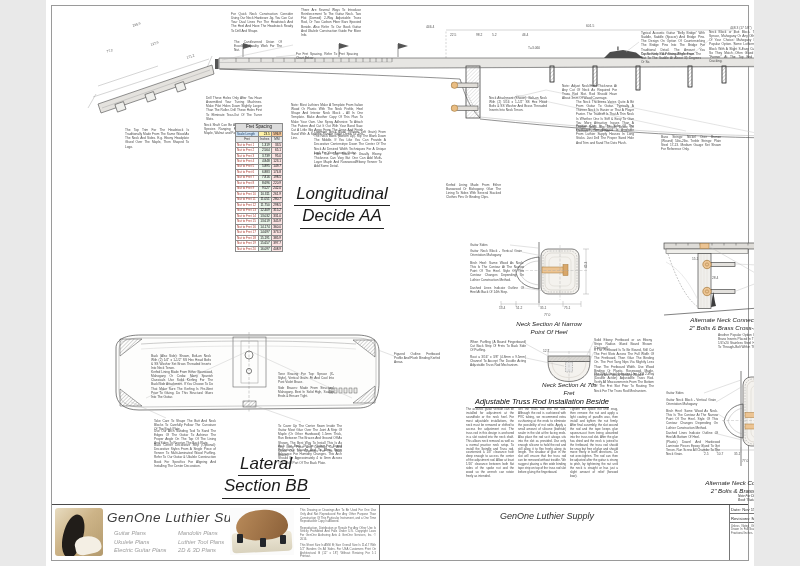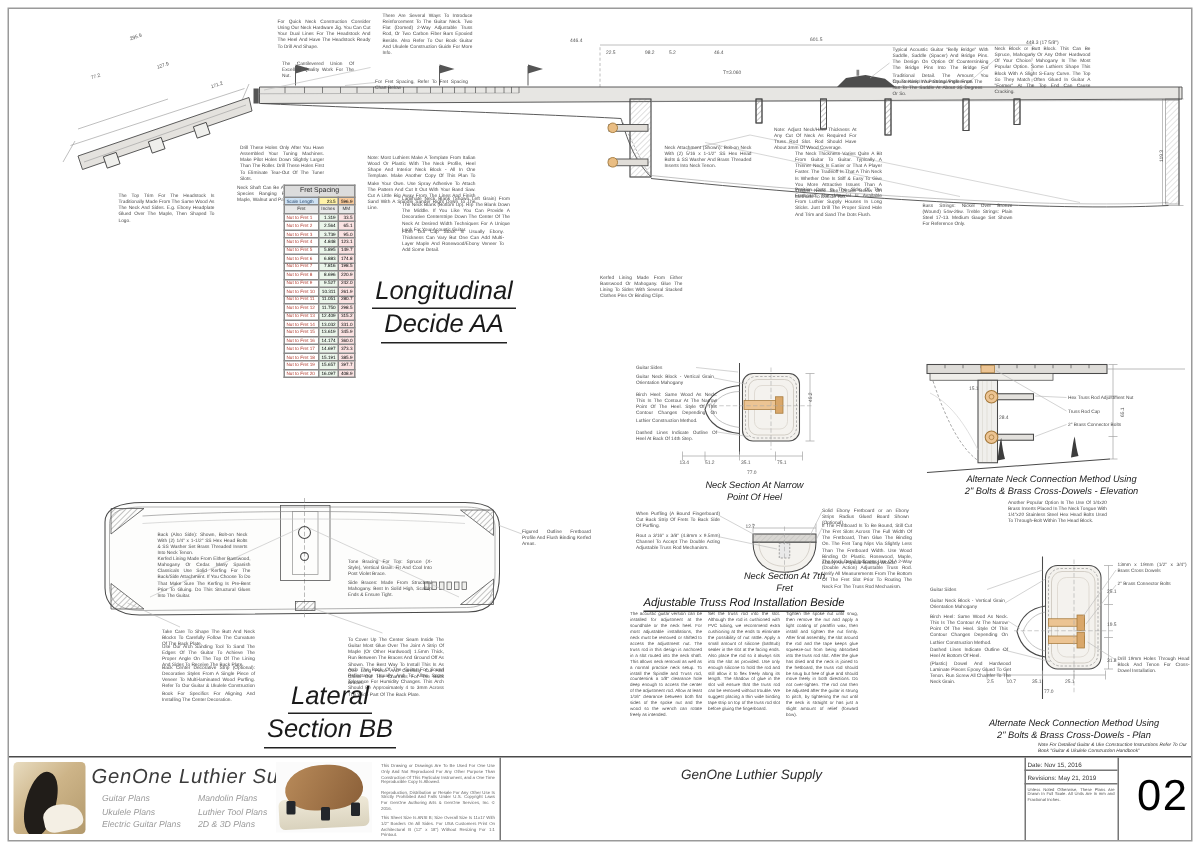--- a/index.html
+++ b/index.html
@@ -1,16 +1,16 @@
 <!DOCTYPE html>
 <html><head>
 <meta charset="utf-8">
 <style>
   html,body{margin:0;padding:0;background:#e9e9e9;font-family:"Liberation Sans",sans-serif;}
-  .sheet{position:relative;width:800px;height:566px;background:#ffffff;overflow:hidden;margin:0 auto;}
+  .sheet{position:relative;width:708px;height:566px;background:#ffffff;overflow:hidden;margin:0 auto;}
   .frame{position:absolute;left:5px;top:5px;right:5px;bottom:5px;border:1px solid #9a9a9a;}
   svg{position:absolute;left:0;top:0;}
   .abs{position:absolute;}
   .note{position:absolute;font-size:3.2px;line-height:1.3;color:#4a4a4a;text-align:justify;}
   .dim{position:absolute;font-size:3.3px;color:#555;white-space:nowrap;transform-origin:left top;}
   .sec-label{position:absolute;font-style:italic;color:#1a1a1a;text-align:center;line-height:1.2;}
   .sec-label .ln{display:inline-block;border-bottom:1.2px solid #222;padding:0 2px 1px;}
   .big-label{font-size:17px;}
   .mid-label{font-size:6.2px;font-style:italic;text-align:center;line-height:1.25;color:#222;}
   .truss-head{position:absolute;font-size:7.5px;font-style:italic;text-align:center;color:#111;}

